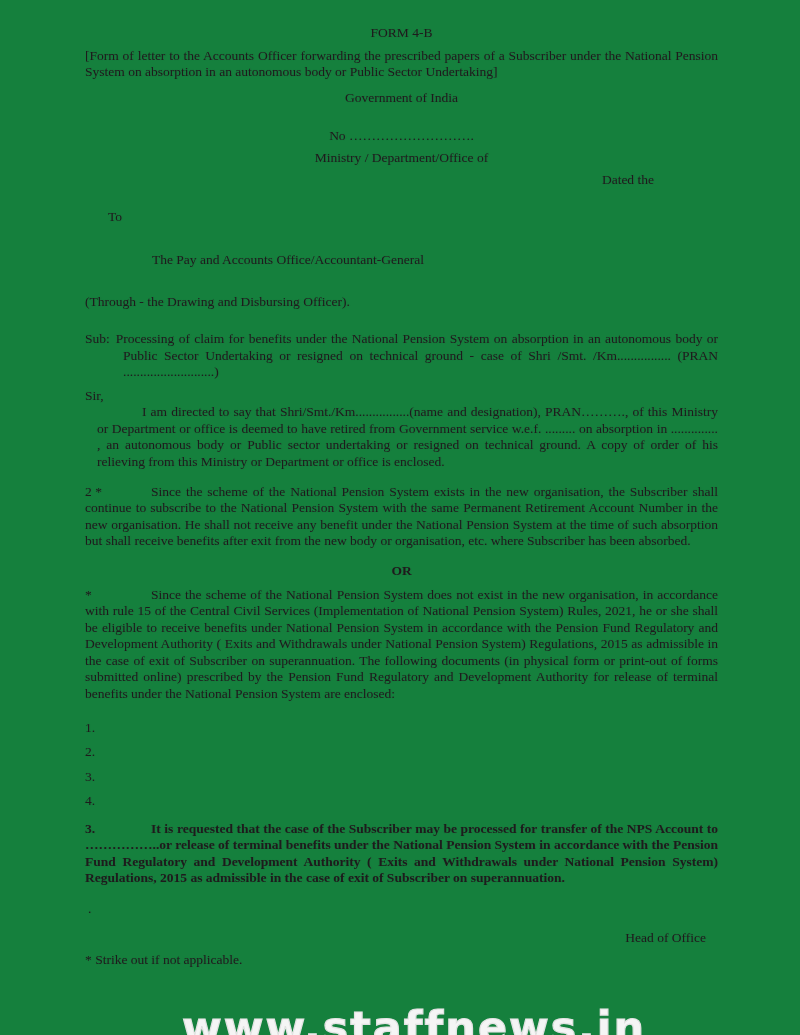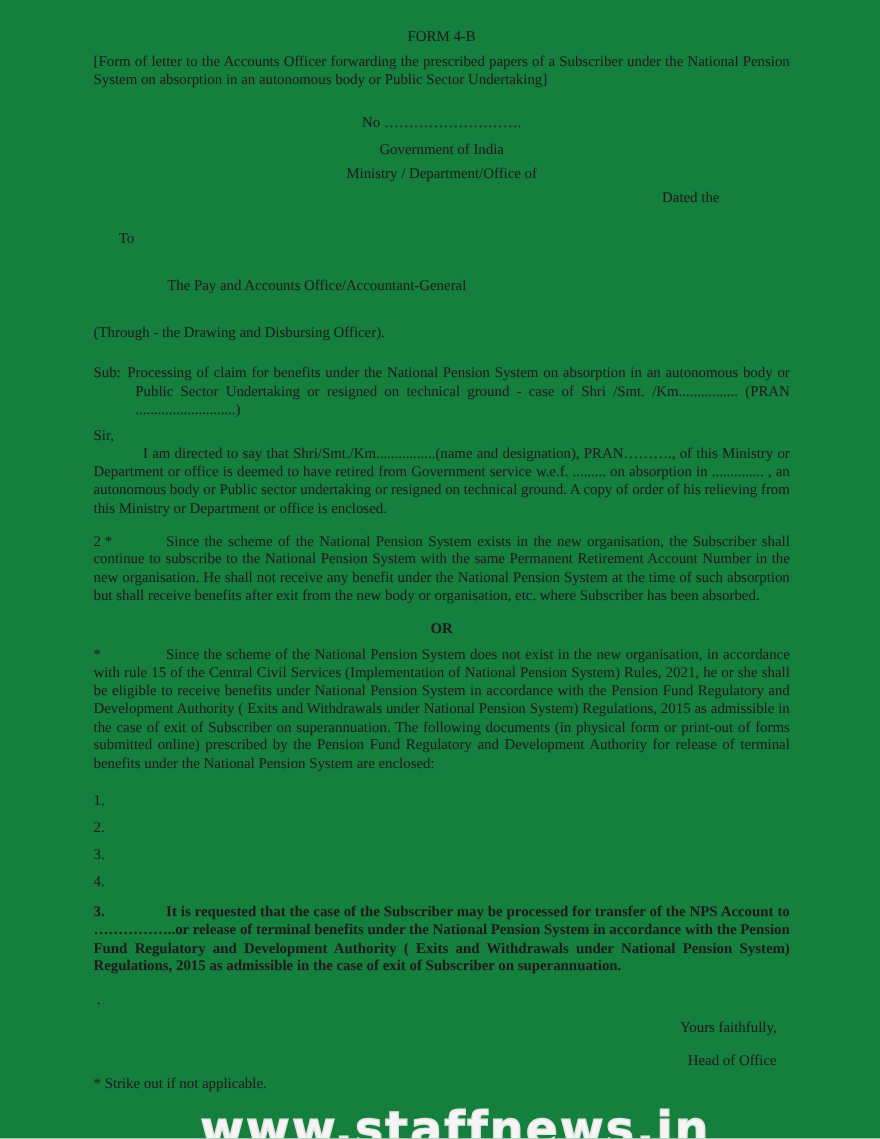--- a/index.html
+++ b/index.html
@@ -32,21 +32,21 @@
   .no-line      { margin-top: 22px; }
   .gov-line     { margin-top: 9px; }
   .ministry-line{ margin-top: 5px; }
   .dated-line   { margin-top: 6px; padding-right: 64px; text-align: right; }
   .to-label     { margin-top: 20px; padding-left: 23px; }
   .addressee    { margin-top: 27px; padding-left: 67px; }
   .through-line { margin-top: 25px; }
   .subject      { margin-top: 21px; padding-left: 38px; text-indent: -38px; }
   .subject .sub-label { padding-right: 6px; }
   .salutation   { margin-top: 7px; }
-  .para1        { margin-top: 0px; text-indent: 45px; }
+  .para1        { margin-top: 0px; text-indent: 45px; margin-left: 12px; }
   .para-marked  { margin-top: 3px; }
   .marker       { display: inline-block; width: 66px; }
   .or-sep       { margin-top: 4px; text-align: center; }
   .para-star    { margin-top: 7px; }
   .enclosure-list { margin-top: 6px; }
   .enclosure-list div { line-height: 24.5px; }
   .para4        { margin-top: 7px; font-weight: bold; }
   .stray-dot    { margin-top: 14px; padding-left: 3px; }
   .closing      { margin-top: 9px; padding-right: 12px; }
   .signatory    { margin-top: 13px; padding-right: 12px; }
@@ -70,22 +70,22 @@
 </style>
 </head>
 <body>
 
 <div class="page">
   <div class="content">
 
     <div class="center form-title">FORM 4-B</div>
     <div class="just form-desc">[Form of letter to the Accounts Officer forwarding the prescribed papers of a Subscriber under the National Pension System on absorption in an autonomous body or Public Sector Undertaking]</div>
 
+    <div class="center gov-line">Government of India</div>
     <div class="center no-line">No ……………………….</div>
-    <div class="center gov-line">Government of India</div>
     <div class="center ministry-line">Ministry / Department/Office of</div>
     <div class="right dated-line">Dated the</div>
 
     <div class="to-label">To</div>
     <div class="addressee">The Pay and Accounts Office/Accountant-General</div>
     <div class="through-line">(Through -  the Drawing and Disbursing Officer).</div>
 
     <div class="just subject"><span class="sub-label">Sub:</span><span>Processing of claim for benefits under the National Pension System on absorption in an autonomous body or Public Sector Undertaking or resigned on technical ground -  case of  Shri /Smt. /Km................ (PRAN ...........................)</span></div>
 
     <div class="salutation">Sir,</div>
@@ -102,20 +102,19 @@
       <div>1.</div>
       <div>2.</div>
       <div>3.</div>
       <div>4.</div>
     </div>
 
     <p class="just para4"><span class="marker">3.</span><span>It is requested that the case of the Subscriber may be processed for transfer of the NPS Account to ……………..or  release of terminal benefits under the National Pension System in accordance with the Pension Fund Regulatory and Development Authority ( Exits and Withdrawals under National Pension System) Regulations, 2015 as admissible in the case of exit of Subscriber on superannuation.</span></p>
 
     <div class="stray-dot">.</div>
 
-    <div class="right closing">Yours faithfully,</div>
     <div class="right signatory">Head of Office</div>
 
     <div class="footnote">* Strike out if not applicable.</div>
   </div>
 
   <div class="watermark">www.staffnews.in</div>
 </div>
 
 </body></html>

